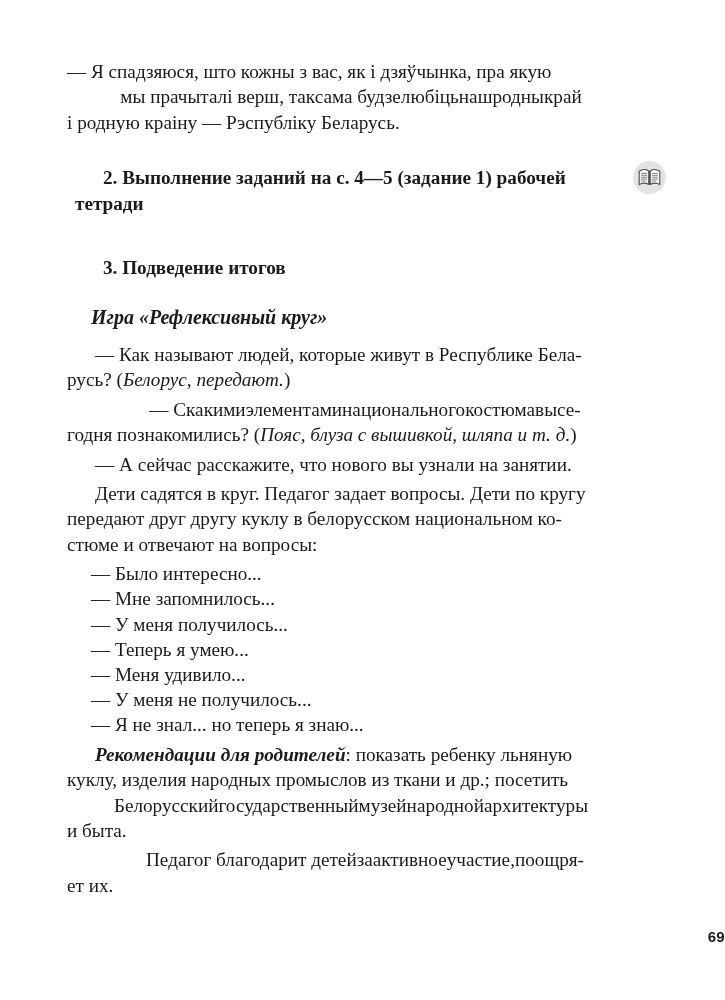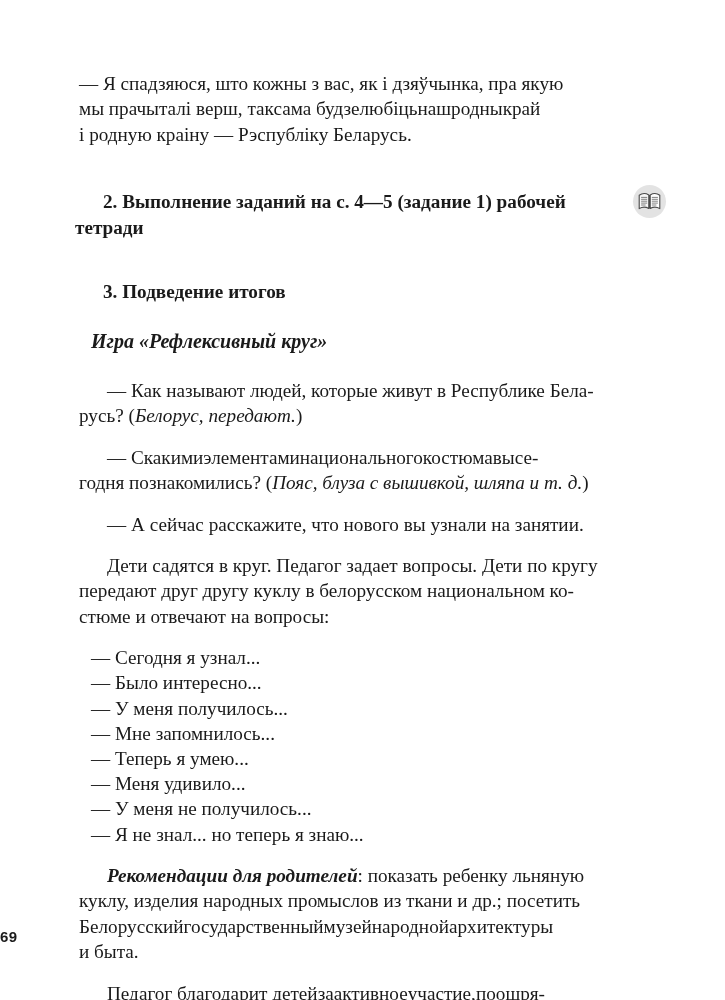--- a/index.html
+++ b/index.html
@@ -30,31 +30,31 @@
     position: absolute;
     left: 63px;
     top: 55px;
     width: 576px;
   }
 
   
   .speech {
     font-size: 19.2px;
     line-height: 25.4px;
-    margin: 16px;
+    margin: 4px;
   }
 
   
   .ln {
     display: block;
     white-space: nowrap;
   }
   .ln.just {
     display: flex;
-    justify-content: flex-start;
+    justify-content: center;
     white-space: normal;
   }
   .ln.just > span { display: inline-block; }
 
   
   .heading {
     font-size: 19.2px;
     line-height: 25.8px;
     font-weight: bold;
     margin: 12px;
@@ -112,21 +112,21 @@
     justify-content: center;
   }
   .book-icon svg { display: block; }
 
   
   #page-number {
     position: absolute;
     left: 0;
     top: 928px;
     width: 725px;
-    text-align: left;
+    text-align: right;
     font-family: "Liberation Sans", "DejaVu Sans", sans-serif;
     font-weight: bold;
     font-size: 15px;
     color: #1a1a1a;
     letter-spacing: 0.3px;
   }
 </style>
 </head>
 <body>
 
@@ -217,24 +217,23 @@
       <span>— А сейчас расскажите, что нового вы узнали на занятии.</span>
     </p>
 
     <p class="speech">
       <span class="ln" style="text-indent:28px;display:block;">Дети садятся в круг. Педагог задает вопросы. Дети по кругу</span>
       <span class="ln">передают друг другу куклу в белорусском национальном ко-</span>
       <span class="ln">стюме и отвечают на вопросы:</span>
     </p>
 
     <ul class="dash-list">
-      <li>— Сегодня я узнал...</li>
       <li>— Было интересно...</li>
+      <li>— Мне запомнилось...</li>
       <li>— У меня получилось...</li>
-      <li>— Мне запомнилось...</li>
       <li>— Теперь я умею...</li>
       <li>— Меня удивило...</li>
       <li>— У меня не получилось...</li>
       <li>— Я не знал... но теперь я знаю...</li>
     </ul>
 
     <p class="speech">
       <span class="ln" style="text-indent:28px;display:block;"><span class="bi">Рекомендации для родителей</span><span>:</span><span> показать ребенку льняную</span></span>
       <span class="ln">куклу, изделия народных промыслов из ткани и др.; посетить</span>
       <span class="ln just">

